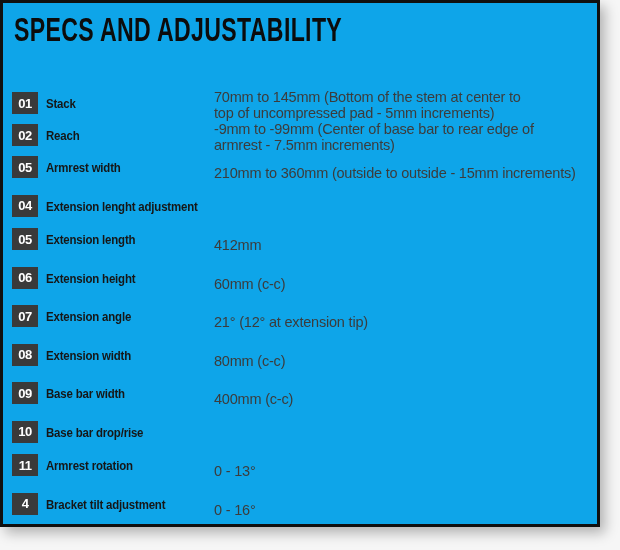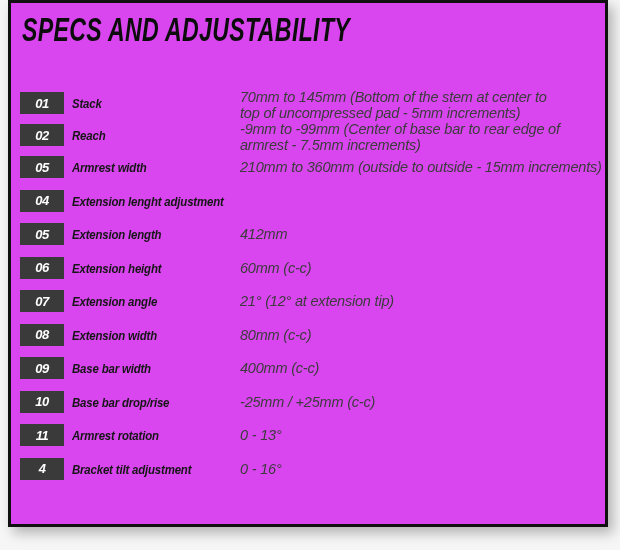--- a/index.html
+++ b/index.html
@@ -11,29 +11,28 @@
     font-family: "Liberation Sans", sans-serif;
     overflow: hidden;
   }
   .page {
     position: relative;
     width: 620px;
     height: 550px;
   }
   .card {
     position: absolute;
-    left: 8px;
+    left: 0;
     top: 0;
     width: 594px;
     height: 521px;
-    background: #d946ef;
+    background: #0ea5e9;
     border: 3px solid var(--border, #101010);
     box-shadow: 5px 6px 12px rgba(0,0,0,0.28);
     box-sizing: content-box;
-    font-style: italic;
   }
   h1.title {
     margin: 8px 0 0 11px;
     font-size: 34px;
     line-height: 36px;
     font-weight: bold;
     color: #0c0c0c;
     white-space: nowrap;
   }
   h1.title .condense {
@@ -48,21 +47,21 @@
   .row {
     display: flex;
     align-items: flex-start;
     margin-bottom: 10.5px;
   }
   .row.tall {
     margin-bottom: 3px;
   }
   .badge {
     flex: none;
-    width: 44px;
+    width: 26px;
     height: 22px;
     background: var(--badge-bg, #3a3a3a);
     color: #ffffff;
     display: flex;
     align-items: center;
     justify-content: center;
     font-size: 13px;
     font-weight: bold;
     letter-spacing: -0.5px;
   }
@@ -81,20 +80,21 @@
     color: #161616;
     letter-spacing: -0.2px;
     white-space: nowrap;
   }
   .value {
     font-size: 14.5px;
     line-height: 22px;
     color: var(--value-text, #3c3c3c);
     letter-spacing: -0.2px;
     white-space: nowrap;
+    margin-top: 6px;
   }
   .row.tall .value {
     white-space: normal;
     width: 324px;
     line-height: 16px;
     margin-top: -3px;
   }
 </style>
 </head>
 <body>
@@ -172,21 +172,20 @@
           </span>
     <span class="label-box"><span class="label">Base bar width</span></span>
     <span class="value">400mm (c-c)</span>
   </div>
 
   <div class="row">
     <span class="badge">
             <span class="badge-num">10</span>
           </span>
     <span class="label-box"><span class="label">Base bar drop/rise</span></span>
-    <span class="value">-25mm / +25mm (c-c)</span>
   </div>
 
   <div class="row">
     <span class="badge">
             <span class="badge-num">11</span>
           </span>
     <span class="label-box"><span class="label">Armrest rotation</span></span>
     <span class="value">0 - 13°</span>
   </div>
 

